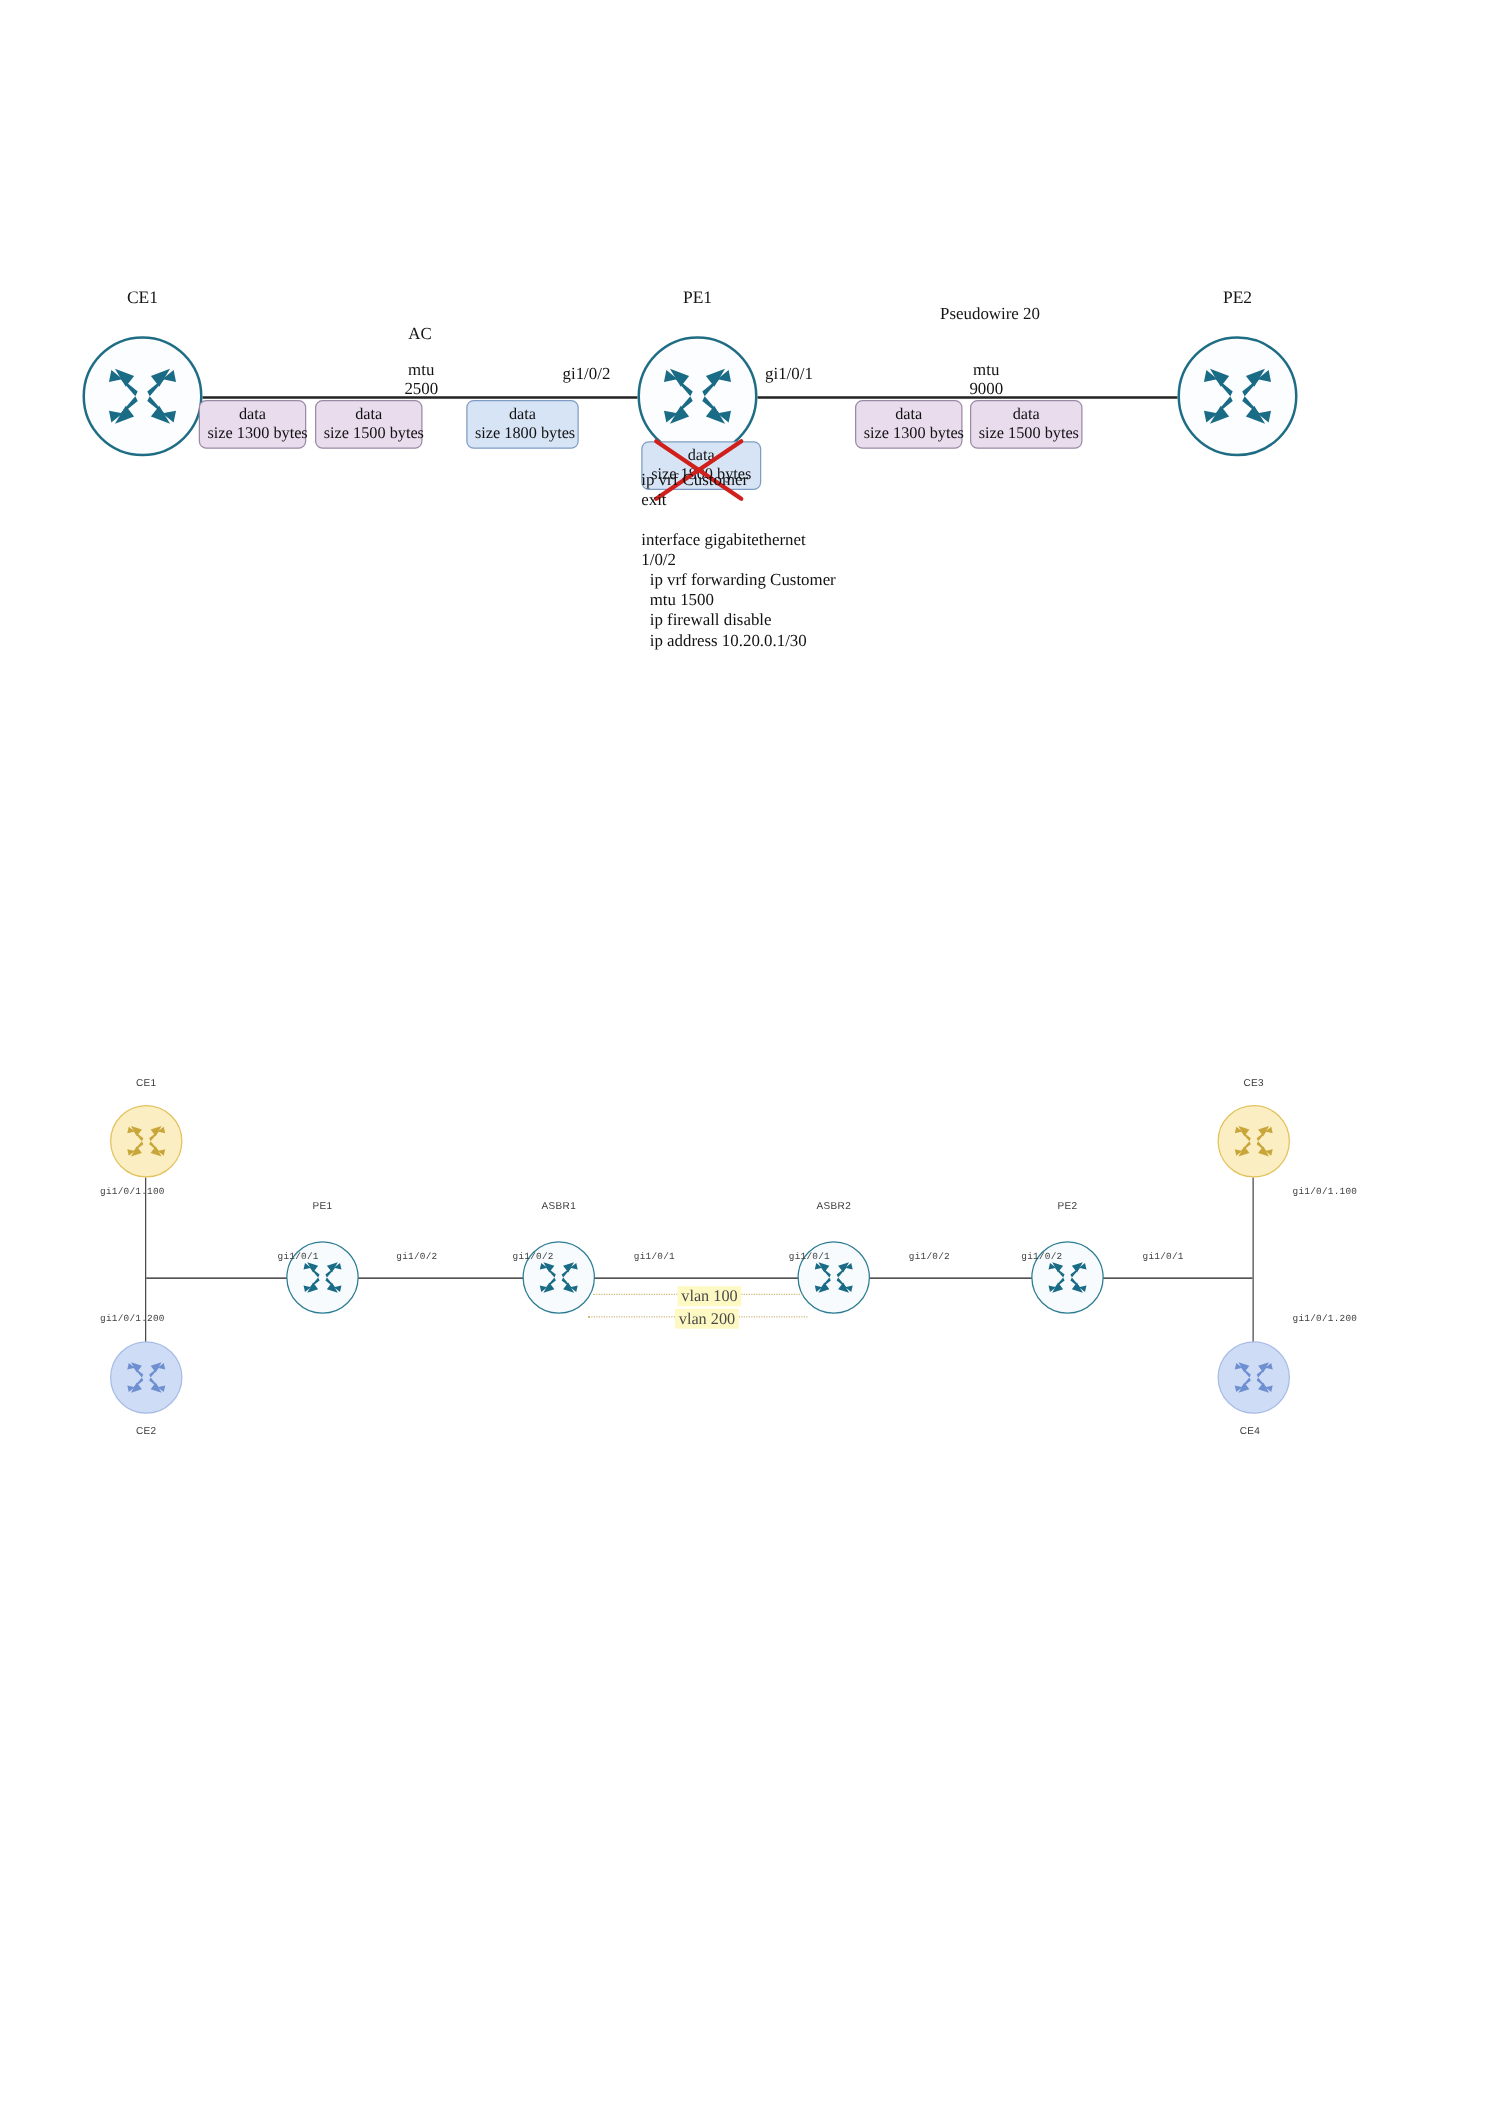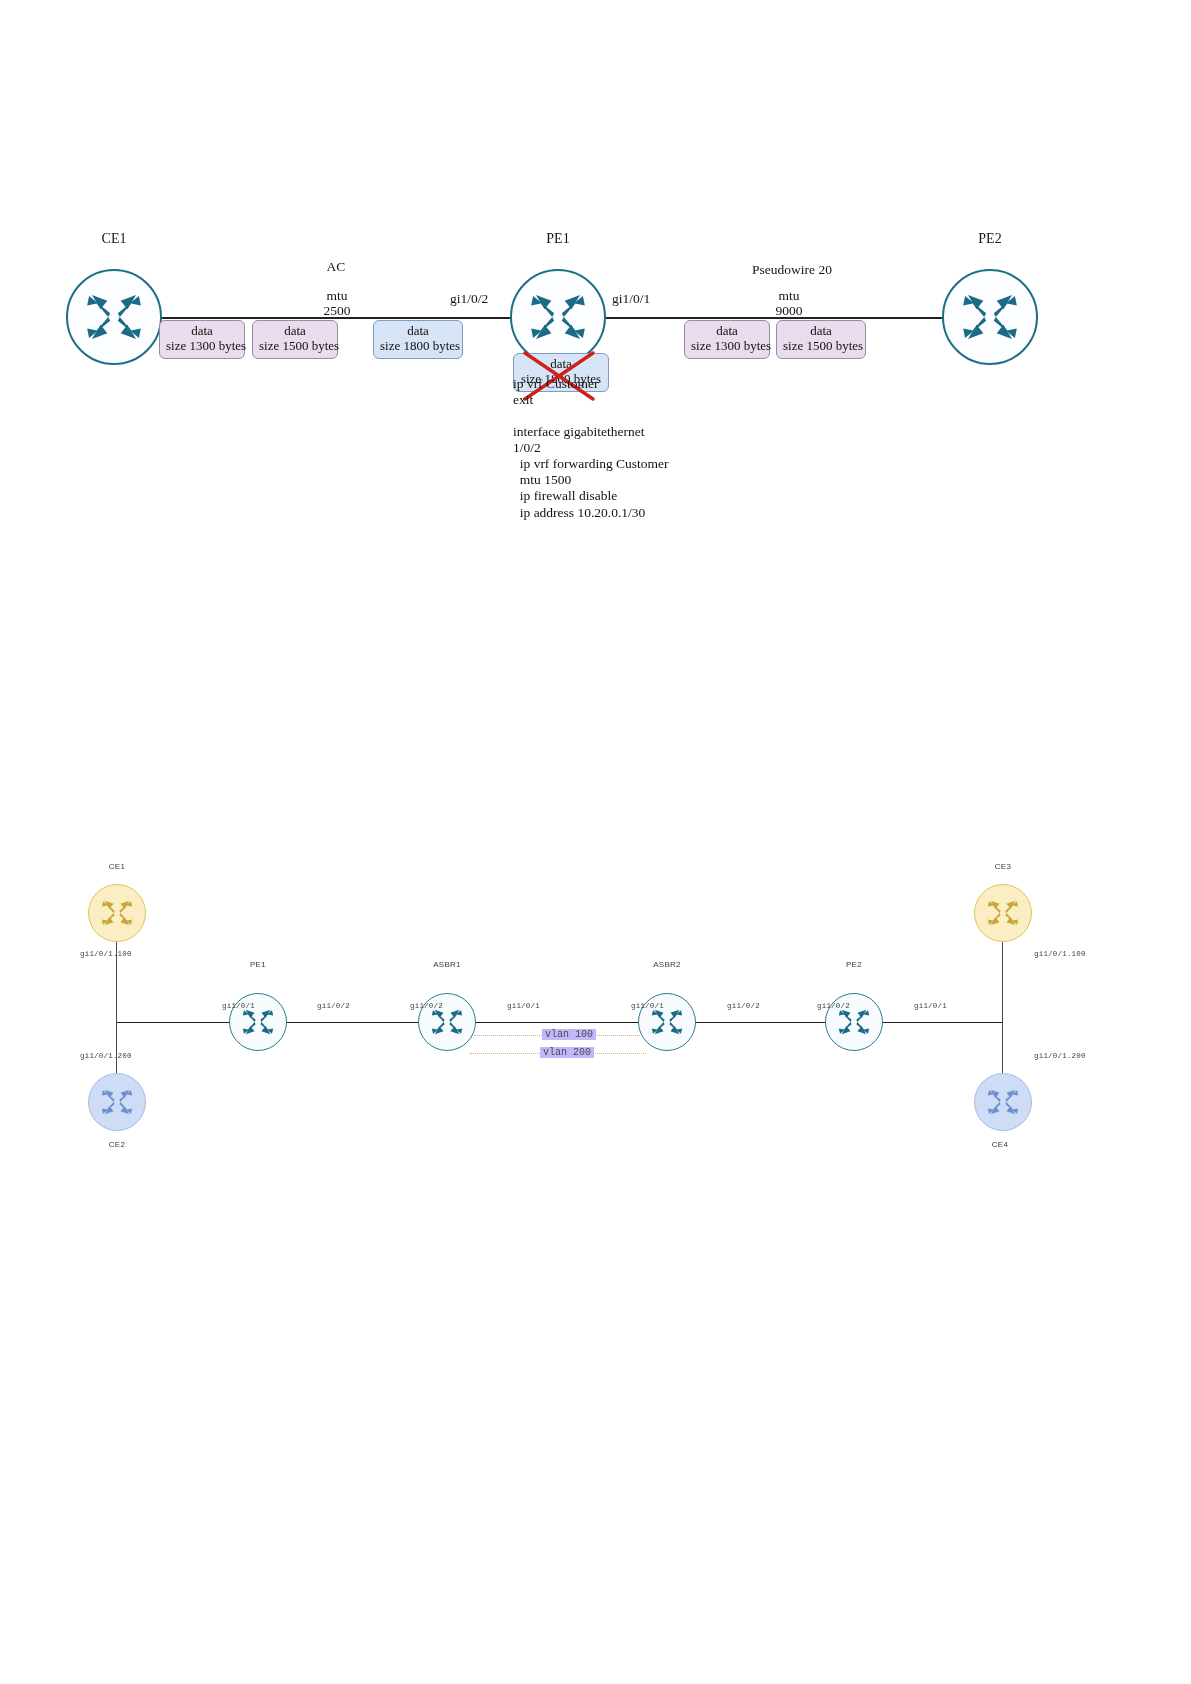--- a/index.html
+++ b/index.html
@@ -148,25 +148,25 @@
     width: 1.2px;
     background: #4a4a4a;
   }
   .vlan-line {
     position: absolute;
     height: 0;
     border-top: 1.3px dotted #cdbb7e;
   }
   .vlan-label {
     position: absolute;
-    font-family: Liberation Mono, monospace;
-    font-size: 10px;
+    font-family: Liberation Serif, serif;
+    font-size: 13px;
     color: #4a4a4a;
     white-space: nowrap;
-    background: #c4b5fd;
+    background: #fef9c3;
     padding: 0 3px;
   }
   .router-glyph {
     position: absolute;
     inset: 0;
   }
 </style>
 </head>
 <body>
 
@@ -227,21 +227,21 @@
       </svg>
     </div>
 
     <div class="link-label-top" style="left:296px; top:259px; width:80px;">AC</div>
 
     <div class="link-label-top" style="left:302px; top:288px; width:70px;">
       <div>mtu</div>
       <div>2500</div>
     </div>
 
-    <div class="link-label-top" style="left:712px; top:262px; width:160px;">Pseudowire 20</div>
+    <div class="link-label-top" style="left:712px; top:243px; width:160px;">Pseudowire 20</div>
 
     <div class="link-label-top" style="left:754px; top:288px; width:70px;">
       <div>mtu</div>
       <div>9000</div>
     </div>
 
     <div class="link-label-top" style="left:450px; top:291px; width:62px; text-align:left;">gi1/0/2</div>
     <div class="link-label-top" style="left:612px; top:291px; width:62px; text-align:left;">gi1/0/1</div>
 
     <div class="pkt pkt-purple" style="left:159px; top:320px; width:86px;">

